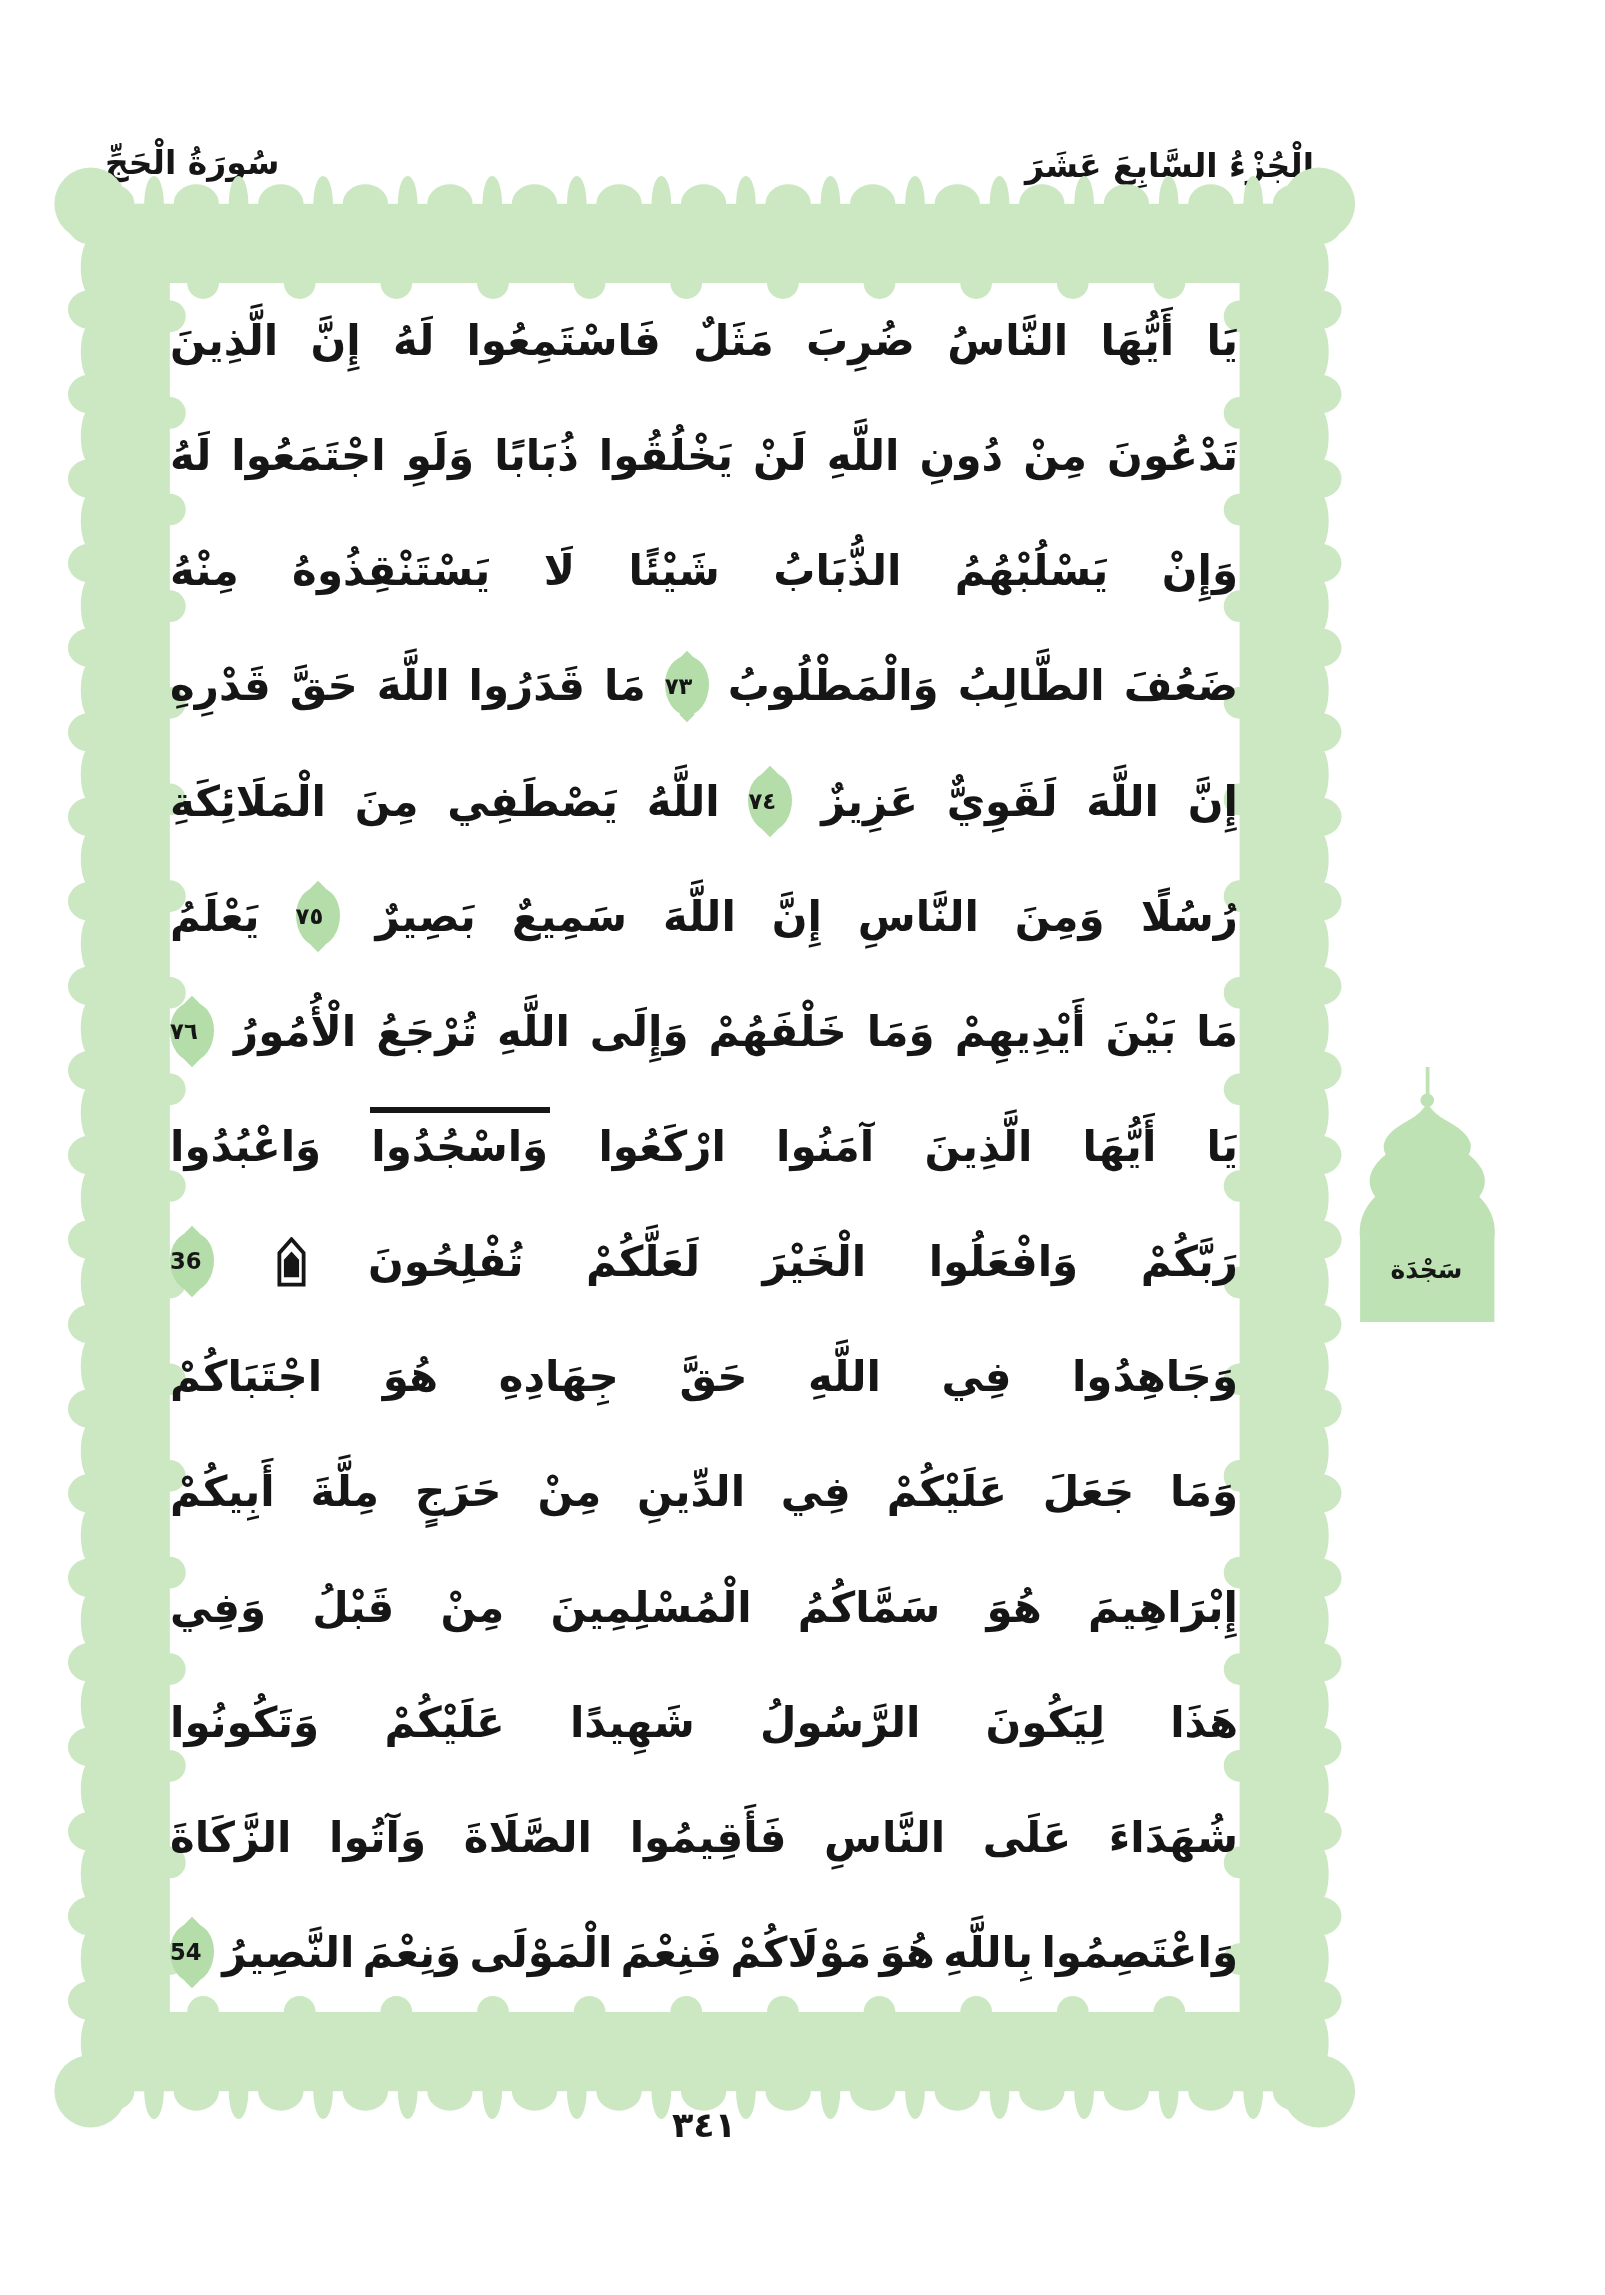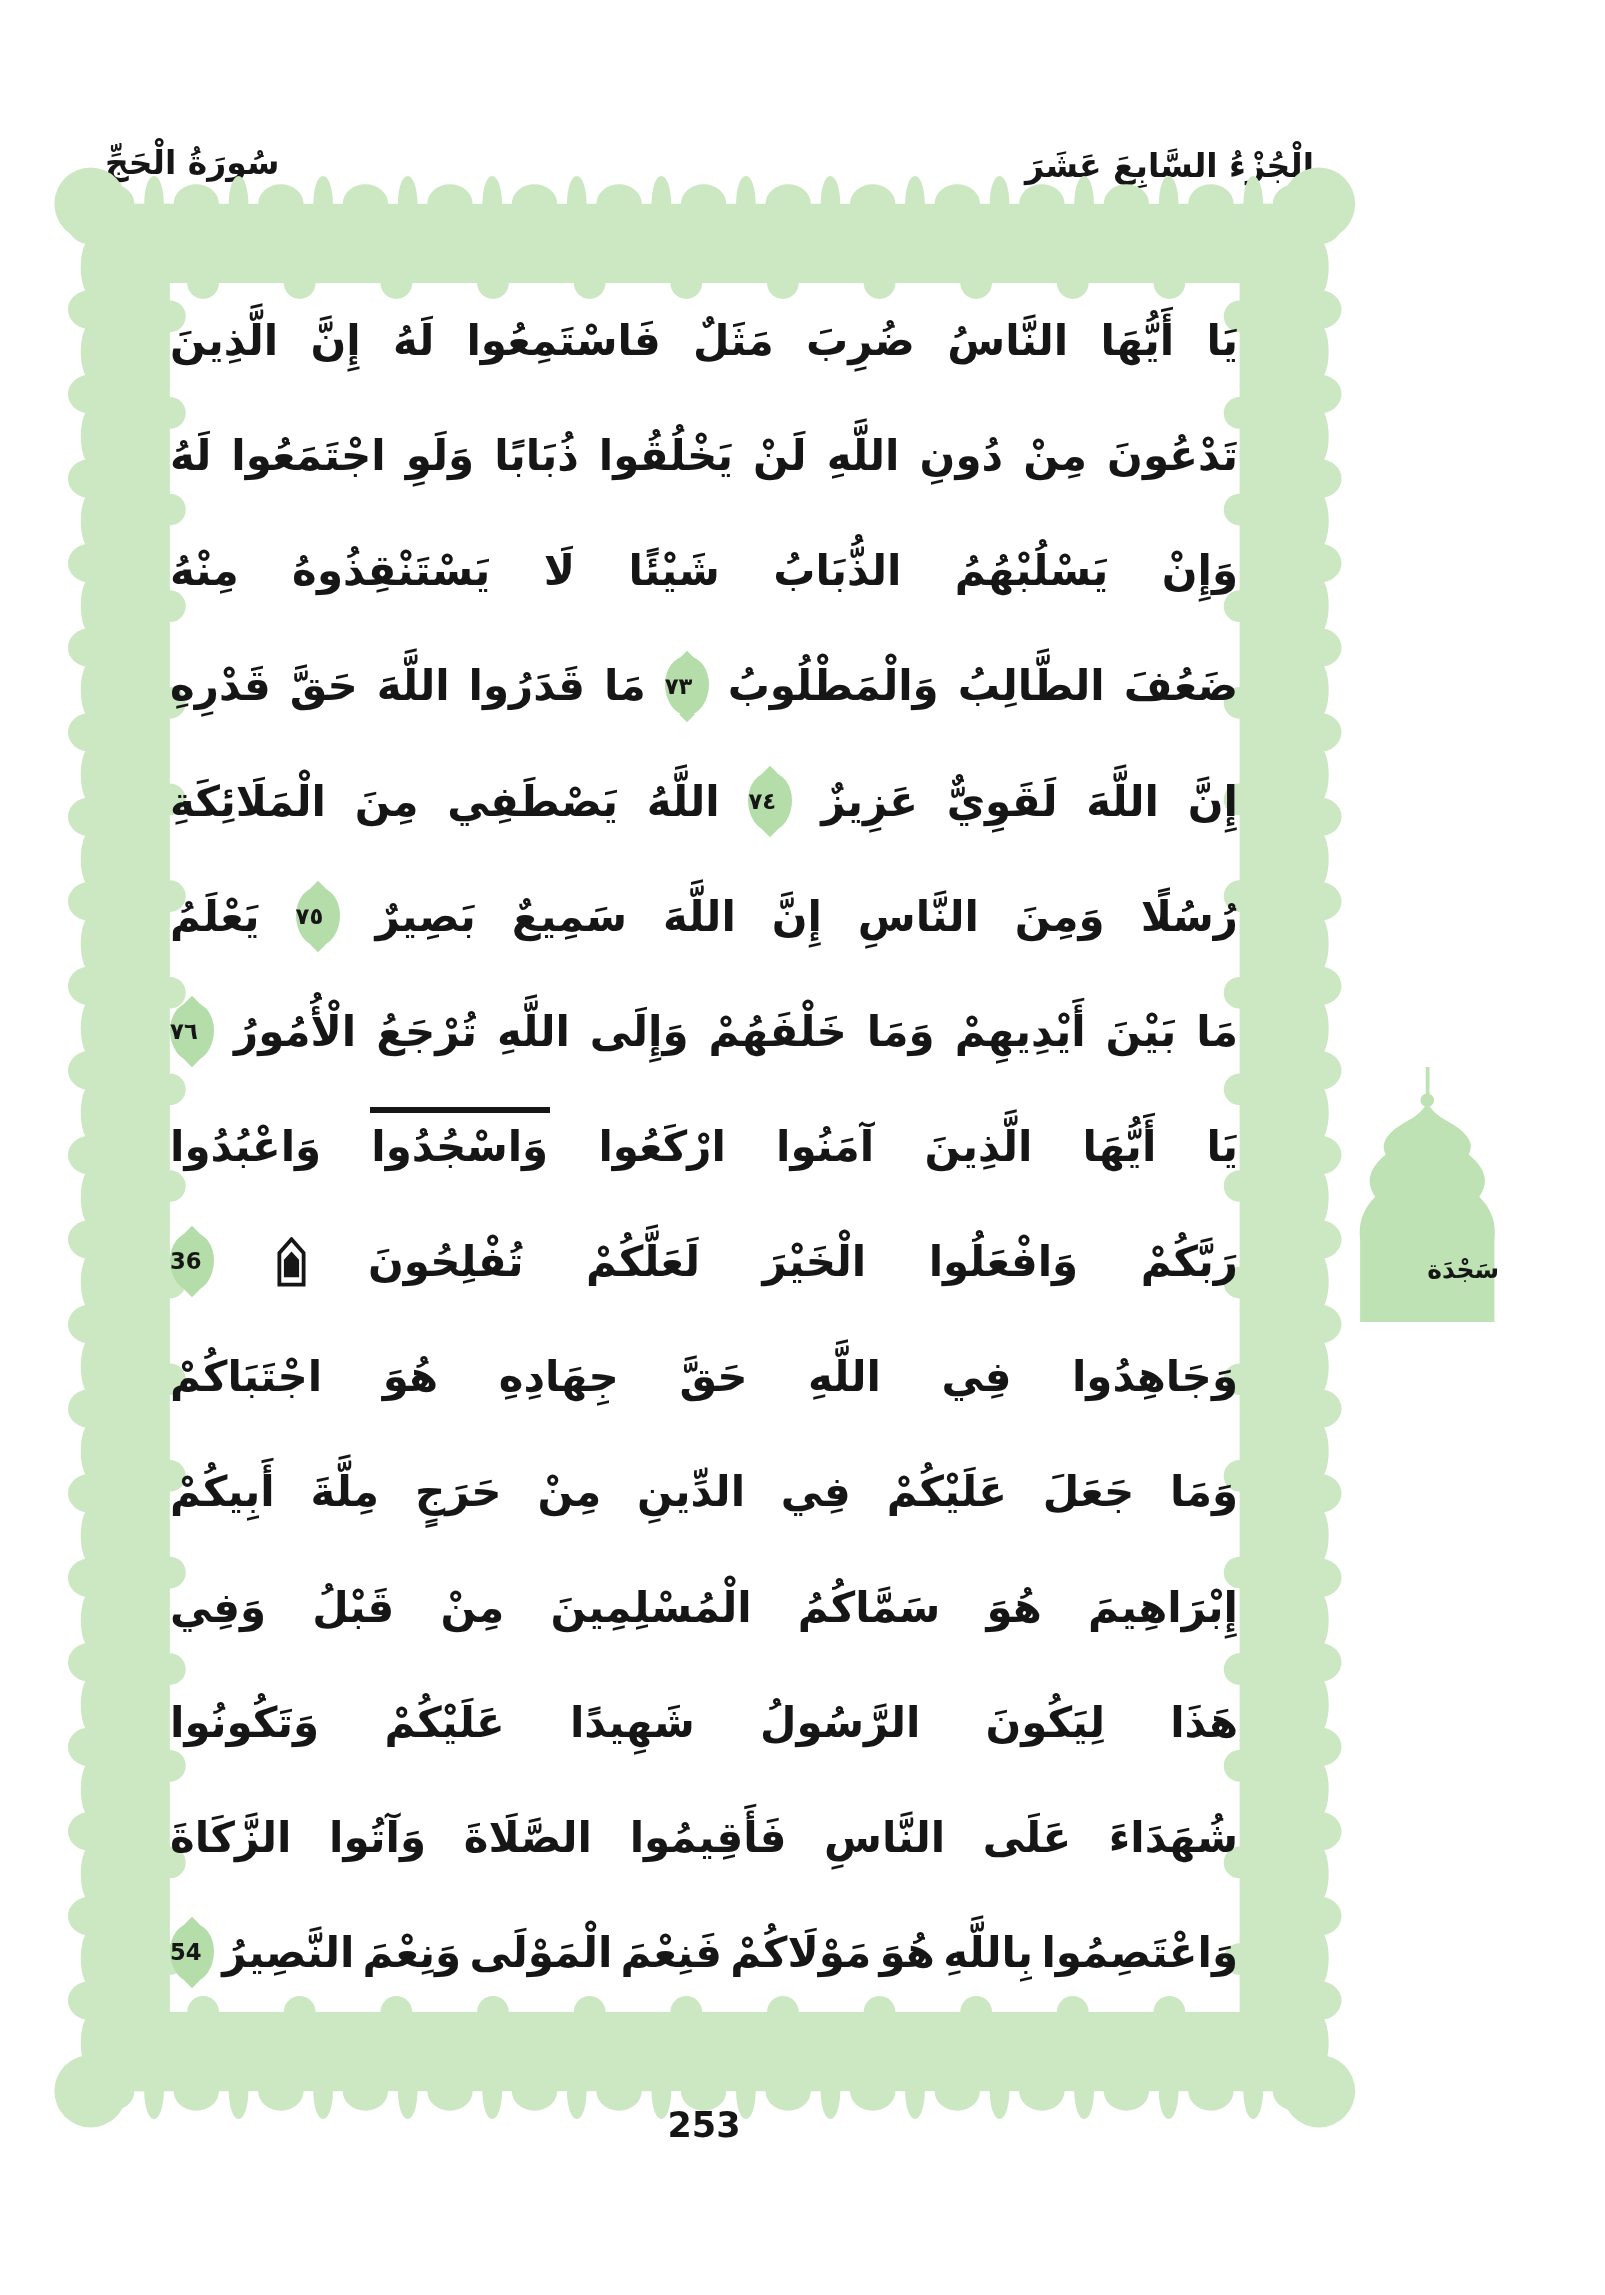--- a/index.html
+++ b/index.html
@@ -8,21 +8,21 @@
 
   
   .hdr{position:absolute;font-weight:bold;font-size:33px;white-space:nowrap;color:var(--ink);}
   #surah-title{left:76px;top:143px;margin-left:29px;}
   #juz-title{right:291px;top:146px;}
 
   
   #border-svg{position:absolute;left:0;top:0;}
   #dome{position:absolute;left:1354px;top:1067px;width:145px;height:255px;}
   #dome .fillable{fill:var(--dome-green,#bfe2b4);}
-  #sajdah-label{position:absolute;left:1354px;top:1255px;width:145px;
+  #sajdah-label{position:absolute;left:1354px;top:1255px;width:145px;text-align:center;
     font-size:25px;font-weight:bold;color:var(--ink);}
 
   
   #text-area{position:absolute;left:170px;top:283px;width:1068px;height:1727px;
     display:flex;flex-direction:column;}
   .line{flex:1 1 0;display:flex;direction:rtl;justify-content:space-between;align-items:center;
     font-size:42px;font-weight:bold;white-space:nowrap;color:var(--ink);}
   .word{display:inline-block;position:relative;}
   .word.overlined::after{content:"";position:absolute;left:-1.5px;right:-1.5px;top:-15px;height:6px;
     background:var(--ink);}
@@ -451,15 +451,15 @@
         <span class="word">فَنِعْمَ</span>
         <span class="word">الْمَوْلَى</span>
         <span class="word">وَنِعْمَ</span>
         <span class="word">النَّصِيرُ</span>
         <span class="verse-badge">
           <span class="vnum">54</span>
         </span>
       </div>
     </div>
 
-  <div id="page-number">253</div>
+  <div id="page-number">٣٤١</div>
 </div>
 
 
 </body></html>

